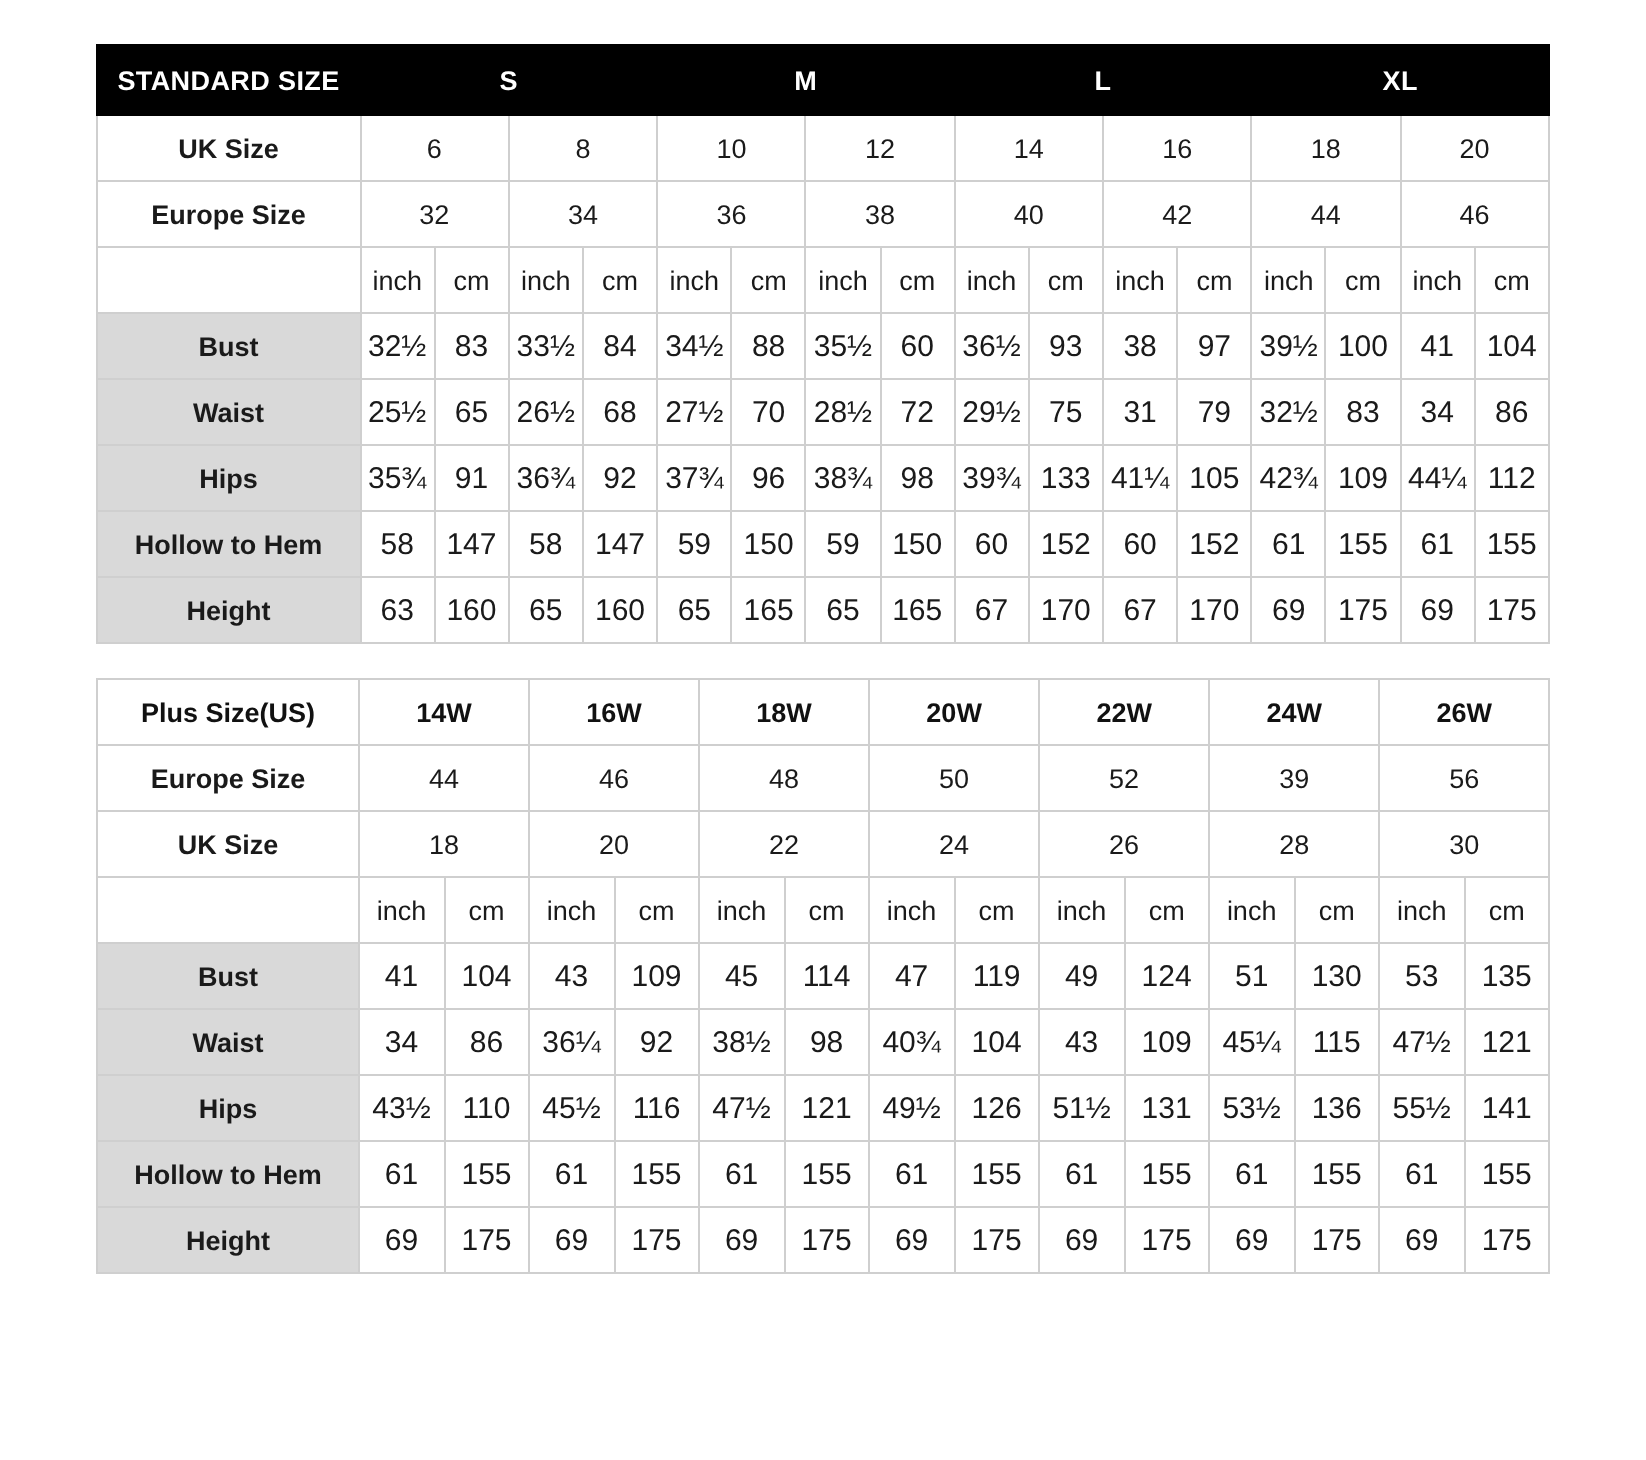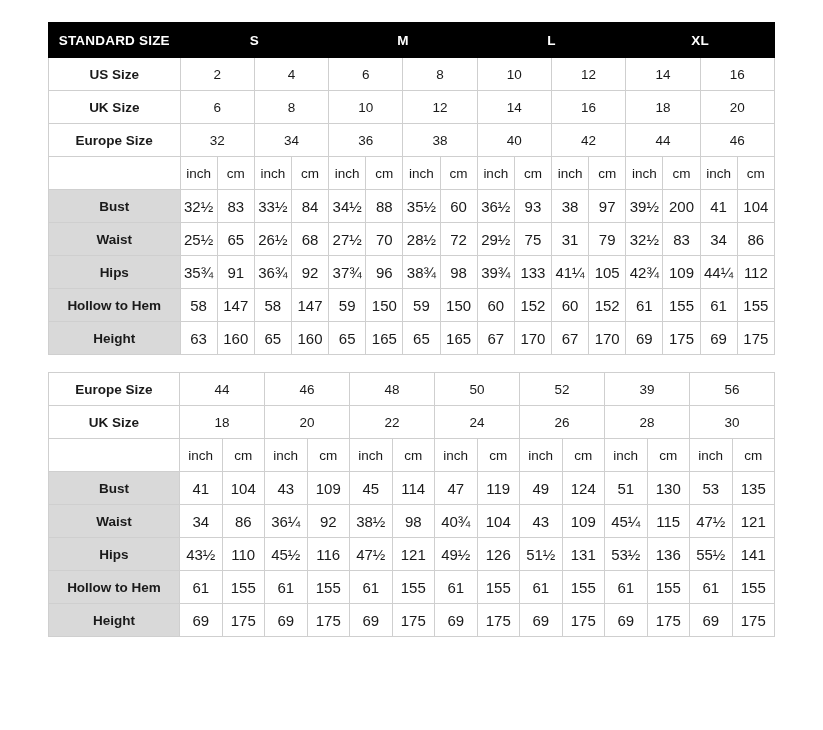--- a/index.html
+++ b/index.html
@@ -127,31 +127,20 @@
       <tbody>
 
         <tr class="head-row">
           <td class="head-label">STANDARD SIZE</td>
           <td colspan="4">S</td>
           <td colspan="4">M</td>
           <td colspan="4">L</td>
           <td colspan="4">XL</td>
         </tr>
 
-        <tr>
-          <td class="rowlabel">US Size</td>
-          <td class="num" colspan="2">2</td>
-          <td class="num" colspan="2">4</td>
-          <td class="num" colspan="2">6</td>
-          <td class="num" colspan="2">8</td>
-          <td class="num" colspan="2">10</td>
-          <td class="num" colspan="2">12</td>
-          <td class="num" colspan="2">14</td>
-          <td class="num" colspan="2">16</td>
-        </tr>
 
         <tr>
           <td class="rowlabel">UK Size</td>
           <td class="num" colspan="2">6</td>
           <td class="num" colspan="2">8</td>
           <td class="num" colspan="2">10</td>
           <td class="num" colspan="2">12</td>
           <td class="num" colspan="2">14</td>
           <td class="num" colspan="2">16</td>
           <td class="num" colspan="2">18</td>
@@ -198,21 +187,21 @@
           <td class="num big">84</td>
           <td class="num big">34½</td>
           <td class="num big">88</td>
           <td class="num big">35½</td>
           <td class="num big">60</td>
           <td class="num big">36½</td>
           <td class="num big">93</td>
           <td class="num big">38</td>
           <td class="num big">97</td>
           <td class="num big">39½</td>
-          <td class="num big">200</td>
+          <td class="num big">100</td>
           <td class="num big">41</td>
           <td class="num big">104</td>
         </tr>
 
         <tr>
           <td class="rowlabel shaded">Waist</td>
           <td class="num big">25½</td>
           <td class="num big">65</td>
           <td class="num big">26½</td>
           <td class="num big">68</td>
@@ -307,20 +296,30 @@
           <col style="width:42.5px">
         <col style="width:42.5px">
           <col style="width:42.5px">
         <col style="width:42.5px">
           <col style="width:42.5px">
         <col style="width:42.5px">
           <col style="width:42.5px">
       </colgroup>
       <tbody>
 
+        <tr class="head-row2">
+          <td>Plus Size(US)</td>
+          <td colspan="2">14W</td>
+          <td colspan="2">16W</td>
+          <td colspan="2">18W</td>
+          <td colspan="2">20W</td>
+          <td colspan="2">22W</td>
+          <td colspan="2">24W</td>
+          <td colspan="2">26W</td>
+        </tr>
 
         <tr>
           <td class="rowlabel">Europe Size</td>
           <td class="num" colspan="2">44</td>
           <td class="num" colspan="2">46</td>
           <td class="num" colspan="2">48</td>
           <td class="num" colspan="2">50</td>
           <td class="num" colspan="2">52</td>
           <td class="num" colspan="2">39</td>
           <td class="num" colspan="2">56</td>

